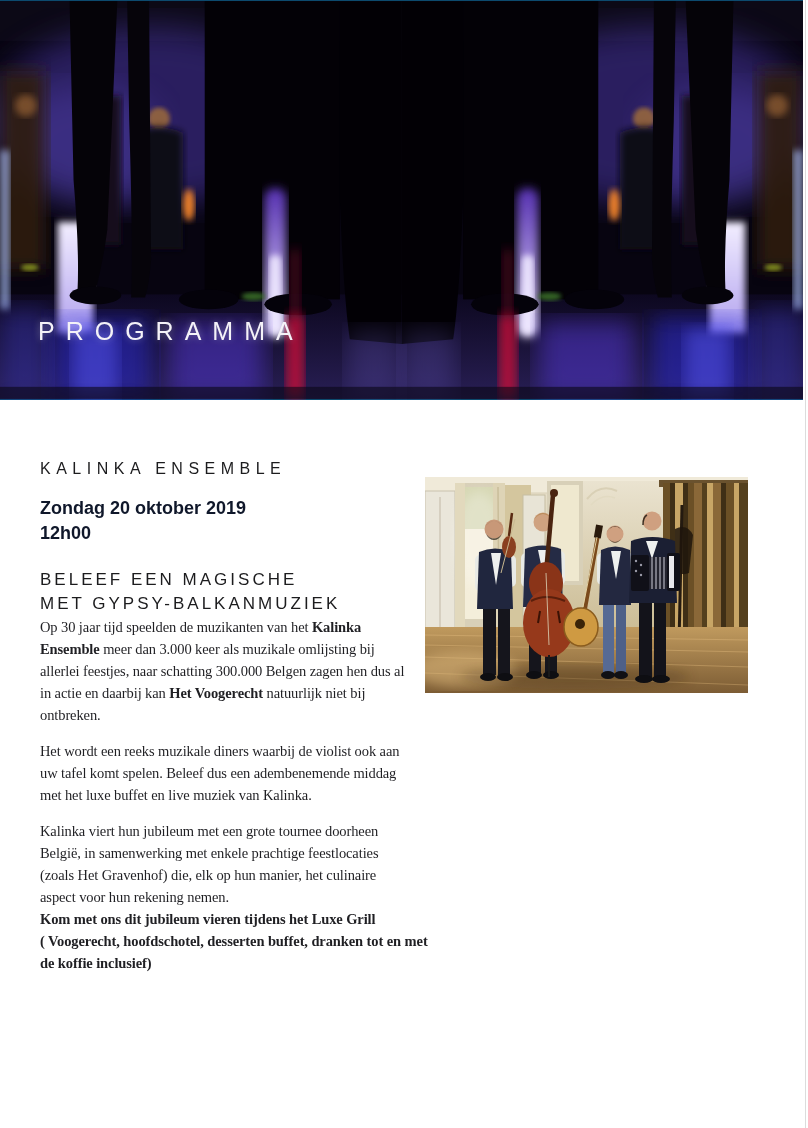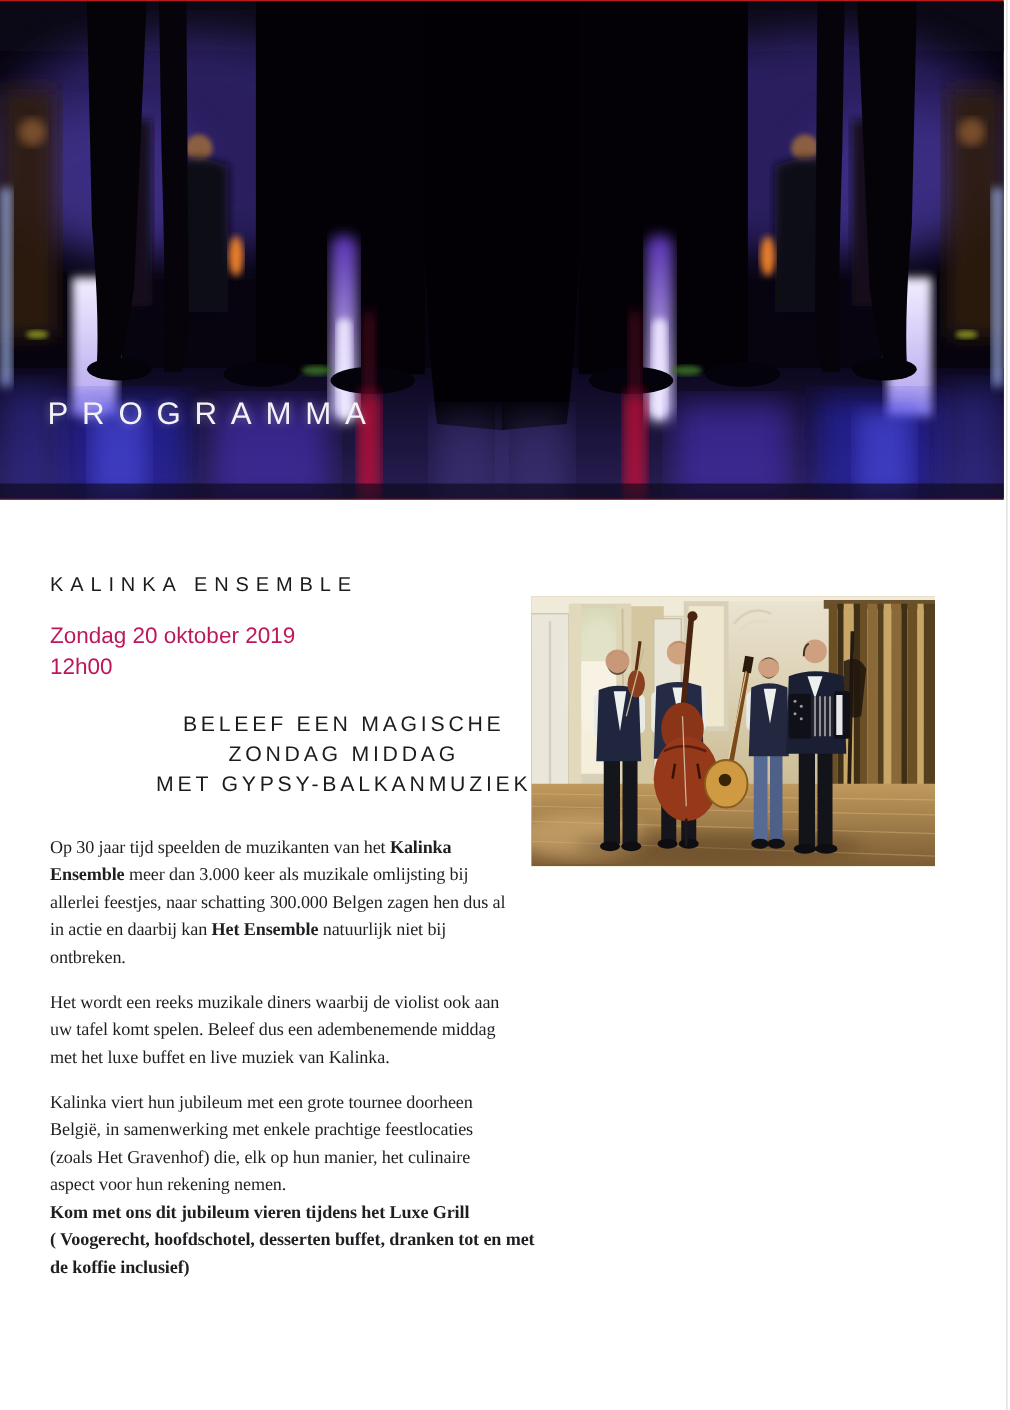--- a/index.html
+++ b/index.html
@@ -1,39 +1,39 @@
 <!DOCTYPE html>
 <html><head>
 <meta charset="utf-8">
 <style>
   html,body{margin:0;padding:0;background:#ffffff;}
   body{width:808px;height:1128px;overflow:hidden;position:relative;
        font-family:"Liberation Serif",serif;color:#1f1f23;}
 
   
-  .hero{position:absolute;left:0;top:0;width:803px;height:400px;background:#b91c1c;overflow:hidden;}
+  .hero{position:absolute;left:0;top:0;width:803px;height:400px;background:#0c4a6e;overflow:hidden;}
   .hero svg{display:block;}
   .hero-title{position:absolute;left:38px;top:317px;
        font-family:"Liberation Sans",sans-serif;font-weight:400;font-size:25px;
        letter-spacing:11px;color:#f4f2f8;text-shadow:0 0 7px rgba(255,255,255,.35);white-space:nowrap;}
 
   
   .page-edge{position:absolute;top:0;right:2px;width:1px;height:1128px;background:#dcdcdc;}
 
   
   .main{position:absolute;left:0;top:400px;width:803px;height:821px;background:#ffffff;}
   .col{position:absolute;left:40px;top:0;width:470px;}
 
   .h-kalinka{margin:58px 0 0 0;font-family:"Liberation Sans",sans-serif;font-weight:500;
        font-size:16px;line-height:22px;letter-spacing:5.5px;color:#1c1c1e;white-space:nowrap;}
-  .date-block{margin:16px 0 12px 0;font-family:"Liberation Sans",sans-serif;font-weight:400;
-       font-size:18px;line-height:25px;color:#be185d;}
+  .date-block{margin:16px 0 12px 0;font-family:"Liberation Sans",sans-serif;font-weight:700;
+       font-size:18px;line-height:25px;color:#0f172a;}
   .subtitle{margin:22px 0 0 0;font-family:"Liberation Sans",sans-serif;font-weight:500;
-       font-size:17px;line-height:24px;letter-spacing:3px;color:#1c1c1e;text-align:center;}
-  .para{margin:27px 0 0 0;font-size:14.5px;line-height:22px;letter-spacing:-0.1px;
+       font-size:17px;line-height:24px;letter-spacing:3px;color:#1c1c1e;}
+  .para{margin:0 0 0 0;font-size:14.5px;line-height:22px;letter-spacing:-0.1px;
        white-space:pre-line;width:470px;font-family:Liberation Serif, serif;}
   .para.gap{margin-top:14px;}
   .para b,.para .semibold{font-weight:600;}
   .prices{margin:16px 0 0 0;font-size:14.5px;line-height:22px;white-space:pre-line;}
 
   
   .band-photo{position:absolute;left:425px;top:77px;width:323px;height:216px;overflow:hidden;background:#cfc19b;}
 </style>
 </head>
 <body>
@@ -124,28 +124,27 @@
 
     <h2 class="h-kalinka">KALINKA ENSEMBLE</h2>
 
     <div class="date-block">
       <span>Zondag 20 oktober 2019</span><br>
       <span>12h00</span>
     </div>
 
     <div class="subtitle">
       <div>BELEEF EEN MAGISCHE</div>
-      <div>ZONDAG MIDDAG</div>
       <div>MET GYPSY-BALKANMUZIEK</div>
     </div>
 
     <p class="para"><span>Op 30 jaar tijd speelden de muzikanten van het </span><b>Kalinka
 Ensemble</b><span> meer dan 3.000 keer als muzikale omlijsting bij
 allerlei feestjes, naar schatting 300.000 Belgen zagen hen dus al
-in actie en daarbij kan </span><b>Het Ensemble</b><span> natuurlijk niet bij
+in actie en daarbij kan </span><b>Het Voogerecht</b><span> natuurlijk niet bij
 ontbreken.</span></p>
 
     <p class="para gap">Het wordt een reeks muzikale diners waarbij de violist ook aan
 uw tafel komt spelen. Beleef dus een adembenemende middag
 met het luxe buffet en live muziek van Kalinka.</p>
 
     <p class="para gap"><span>Kalinka viert hun jubileum met een grote tournee doorheen
 België, in samenwerking met enkele prachtige feestlocaties
 (zoals Het Gravenhof) die, elk op hun manier, het culinaire
 aspect voor hun rekening nemen.</span><br><span class="semibold">Kom met ons dit jubileum vieren tijdens het Luxe Grill

